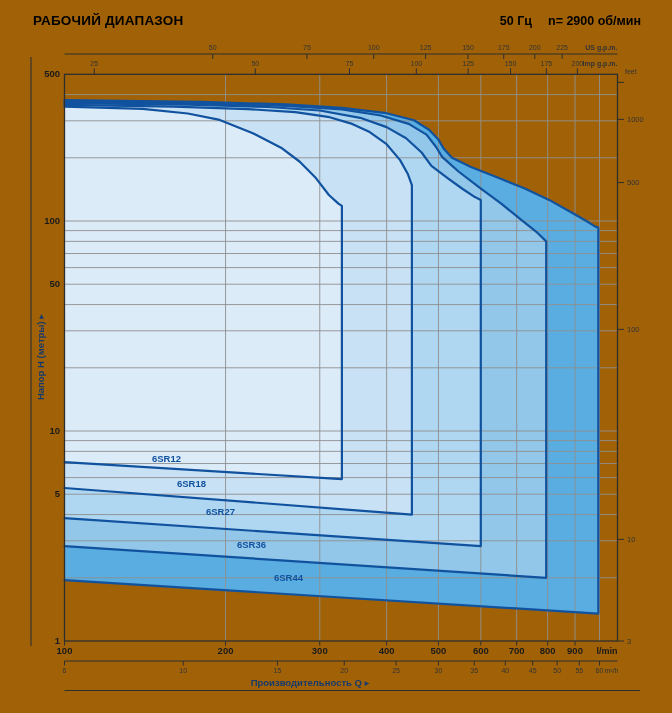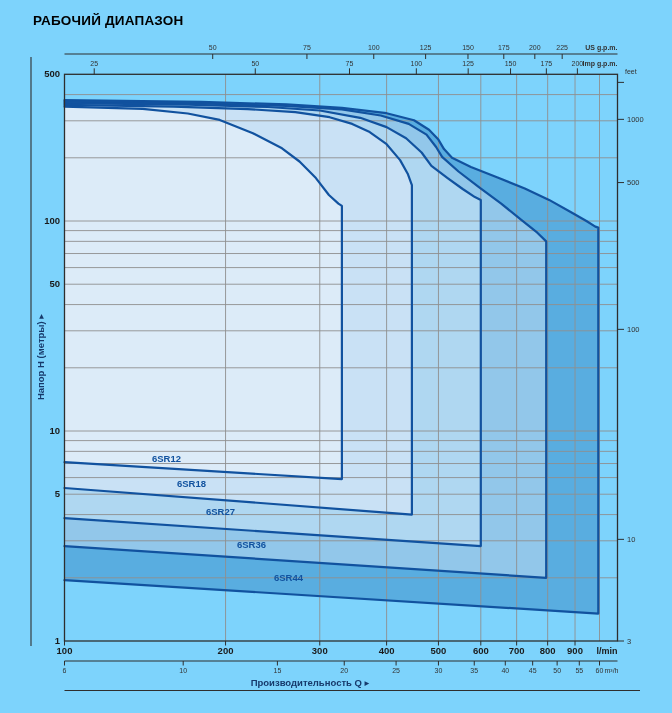--- a/index.html
+++ b/index.html
@@ -1,27 +1,31 @@
 <!DOCTYPE html>
 <html><head>
 <meta charset="utf-8">
 <style>
   html,body{margin:0;padding:0;background:#fff;}
   body{width:672px;height:713px;position:relative;font-family:"Liberation Sans","DejaVu Sans",sans-serif;overflow:hidden;}
-  .page{position:absolute;inset:0;background:#7dd3fc;}
+  .page{position:absolute;inset:0;background:#a16207;}
   .hdr-title{position:absolute;left:33px;top:13px;font-size:13.5px;font-weight:bold;letter-spacing:.2px;}
   .hdr-right{position:absolute;right:31px;top:14px;display:flex;gap:16px;font-size:12.5px;font-weight:bold;}
   svg{position:absolute;left:0;top:0;}
   text{font-family:"Liberation Sans","DejaVu Sans",sans-serif;}
 </style>
 </head>
 <body>
 
 <div class="page">
   <div class="hdr-title">РАБОЧИЙ ДИАПАЗОН</div>
+  <div class="hdr-right">
+    <span>50 Гц</span>
+    <span>n= 2900 об/мин</span>
+  </div>
   <svg id="chart" width="672" height="713" viewBox="0 0 672 713">
       <g>
         <path d="M64.5 100.2 L64.5 100.2 L201.1 101.9 L286.5 104.4 L341.9 107.8 L386.6 113.2 L414.0 120.2 L429.0 129.7 L438.4 139.6 L444.0 149.1 L452.0 157.8 L470.9 166.9 L497.6 177.6 L524.8 188.4 L549.1 199.9 L571.1 212.3 L586.4 221.0 L595.3 226.6 L598.3 227.6 L598.3 613.6 L64.5 580.1 Z" fill="#59ade0" stroke="none"></path>
         <path d="M64.5 101.7 L64.5 101.7 L201.1 103.4 L286.5 106.0 L341.9 109.4 L380.7 115.5 L408.7 123.9 L426.5 134.6 L436.1 147.0 L442.1 156.9 L458.5 171.5 L478.9 187.1 L501.2 203.6 L521.6 220.1 L537.3 232.7 L546.2 241.4 L546.2 577.8 L64.5 546.1 Z" fill="#92c7ea" stroke="none"></path>
         <path d="M64.5 103.2 L64.5 103.2 L187.8 104.7 L267.9 107.0 L319.8 110.5 L360.2 117.8 L386.6 127.1 L406.1 138.2 L421.6 152.5 L431.4 165.9 L447.6 178.1 L462.7 189.0 L474.9 197.1 L480.8 199.9 L480.8 546.1 L64.5 518.1 Z" fill="#afd7f1" stroke="none"></path>
         <path d="M64.5 104.9 L64.5 104.9 L173.7 106.7 L247.7 109.1 L295.3 112.1 L329.6 117.2 L352.2 123.9 L369.7 132.1 L386.6 144.2 L400.1 160.1 L407.7 173.7 L411.9 185.2 L411.9 514.6 L64.5 488.0 Z" fill="#c9e1f5" stroke="none"></path>
         <path d="M64.5 106.7 L64.5 106.7 L142.7 108.9 L187.8 113.5 L219.7 119.9 L252.9 133.2 L282.0 148.3 L299.5 161.5 L315.9 178.1 L328.9 195.0 L338.4 203.6 L341.9 205.9 L341.9 479.1 L64.5 462.2 Z" fill="#dcebf8" stroke="none"></path>
       </g>
       <g stroke="#8f8f8f" stroke-width="0.9">
         <line x1="225.55104768022994" y1="74.3" x2="225.55104768022994" y2="641" stroke="#8f8f8f" stroke-width="0.9"></line>

